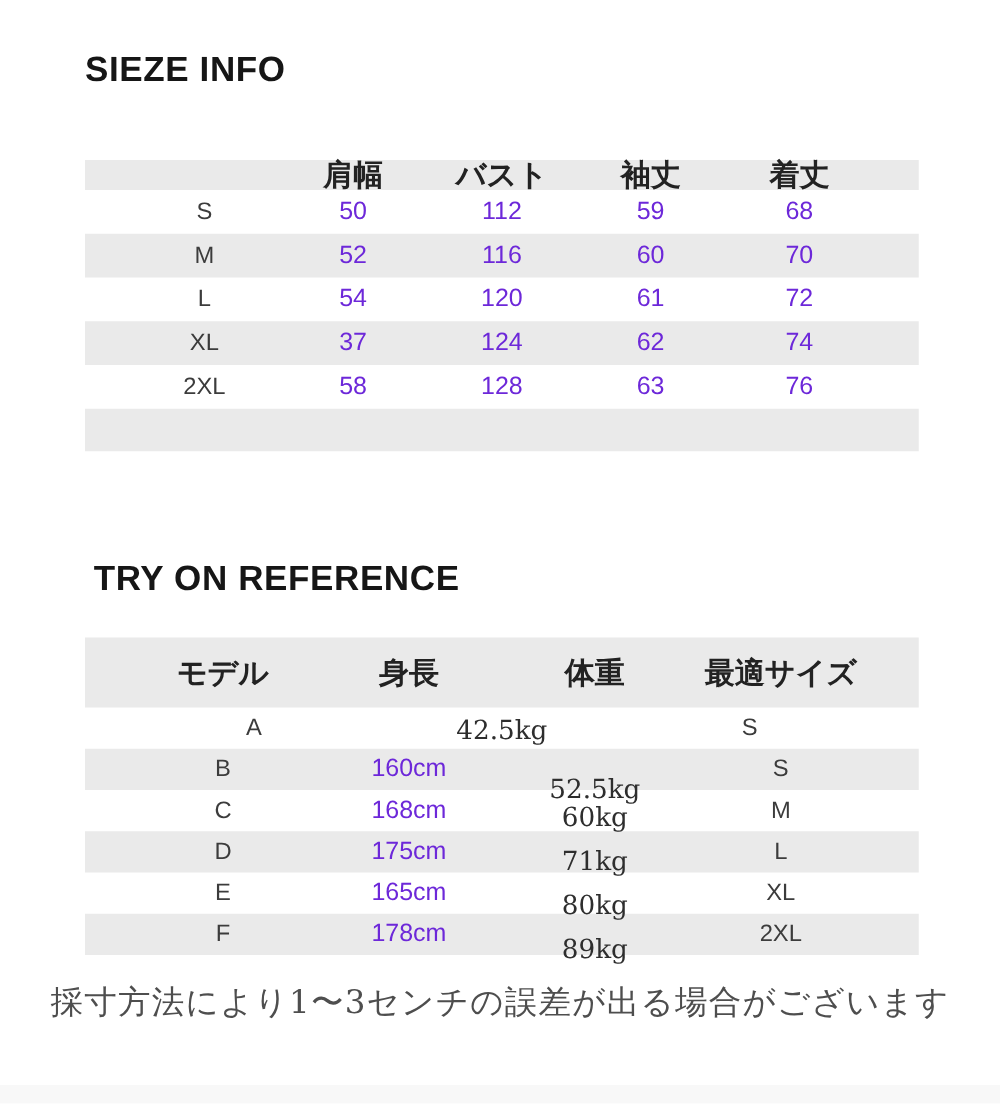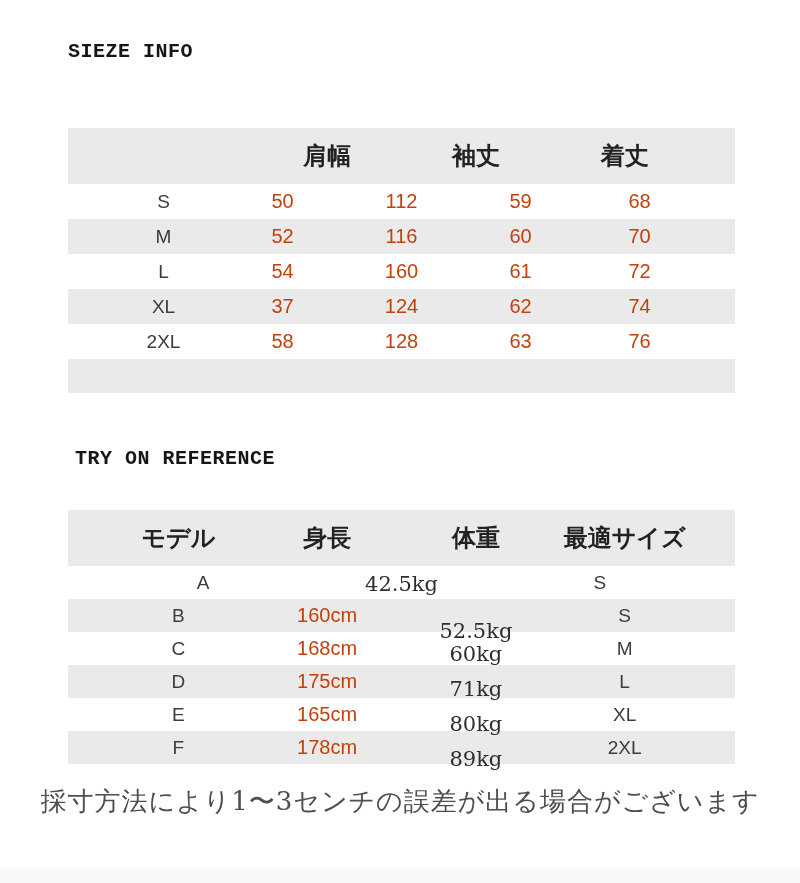--- a/index.html
+++ b/index.html
@@ -6,60 +6,60 @@
   .page {
     position: relative;
     width: 800px;
     height: 883px;
     background: #ffffff;
     overflow: hidden;
     font-family: "Liberation Sans", "DejaVu Sans", sans-serif;
   }
   .section-title {
     position: absolute;
-    font-family: Liberation Mono, monospace;
+    font-family: Liberation Sans, sans-serif;
     font-weight: 700;
-    font-size: 20px;
+    font-size: 28px;
     color: #161616;
     letter-spacing: 0.5px;
     white-space: nowrap;
   }
   #title-size { left: 68px; top: 40px; }
   #title-tryon { left: 75px; top: 424px; margin-top: 23px; }
 
   .table { position: absolute; left: 68px; width: 667px; }
   #size-table { top: 128px; }
   #tryon-table { top: 510px; }
 
   .row {
     display: flex;
     align-items: center;
     padding: 0 36px;
     box-sizing: border-box;
   }
   .row.alt { background: #eaeaea; }
   #size-table .row { height: 35px; }
-  #size-table .row.header { height: 56px; }
+  #size-table .row.header { height: 24px; }
   #size-table .row.footer { height: 34px; }
   #tryon-table .row { height: 33px; }
   #tryon-table .row.header { height: 56px; }
 
   .cell { flex: 1; text-align: center; overflow: visible; white-space: nowrap; }
 
   .cjk-head {
     font-family: "DejaVu Serif", "Liberation Serif", serif;
     font-size: 24px;
     font-weight: 600;
     color: #222222;
   }
   #tryon-table .cjk-head { font-weight: 700; }
 
   .num {
     font-size: 20px;
-    color: #c2410c;
+    color: #6d28d9;
   }
   .size-label {
     font-size: 19px;
     color: #3c3c3c;
   }
   .weight {
     font-family: "DejaVu Serif", "Liberation Serif", serif;
     font-size: 21px;
     color: #2e2e2e;
   }
@@ -96,41 +96,42 @@
 <body>
 
 <div class="page">
 
   <div class="section-title" id="title-size">SIEZE INFO</div>
 
   <div class="table" id="size-table">
     <div class="row header alt">
       <div class="cell cjk-head"></div>
       <div class="cell cjk-head">肩幅</div>
+      <div class="cell cjk-head">バスト</div>
       <div class="cell cjk-head">袖丈</div>
       <div class="cell cjk-head">着丈</div>
     </div>
     <div class="row">
       <div class="cell size-label">S</div>
       <div class="cell num">50</div>
       <div class="cell num">112</div>
       <div class="cell num">59</div>
       <div class="cell num">68</div>
     </div>
     <div class="row alt">
       <div class="cell size-label">M</div>
       <div class="cell num">52</div>
       <div class="cell num">116</div>
       <div class="cell num">60</div>
       <div class="cell num">70</div>
     </div>
     <div class="row">
       <div class="cell size-label">L</div>
       <div class="cell num">54</div>
-      <div class="cell num">160</div>
+      <div class="cell num">120</div>
       <div class="cell num">61</div>
       <div class="cell num">72</div>
     </div>
     <div class="row alt">
       <div class="cell size-label">XL</div>
       <div class="cell num">37</div>
       <div class="cell num">124</div>
       <div class="cell num">62</div>
       <div class="cell num">74</div>
     </div>

